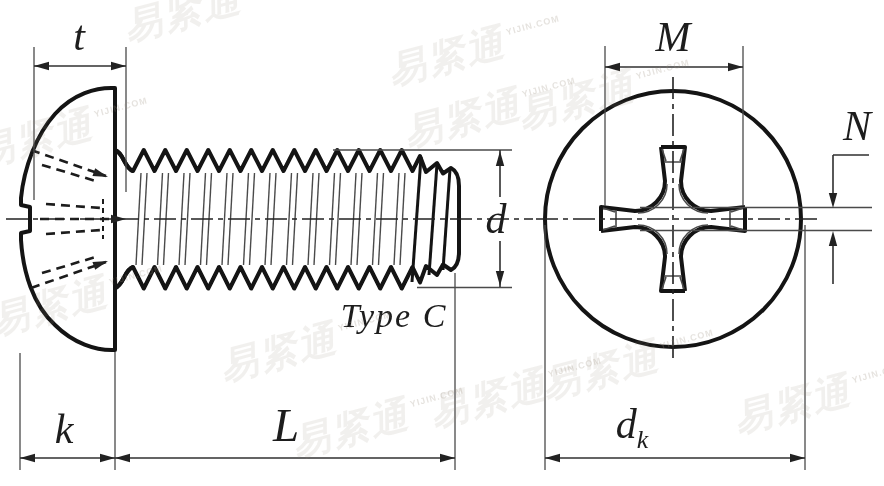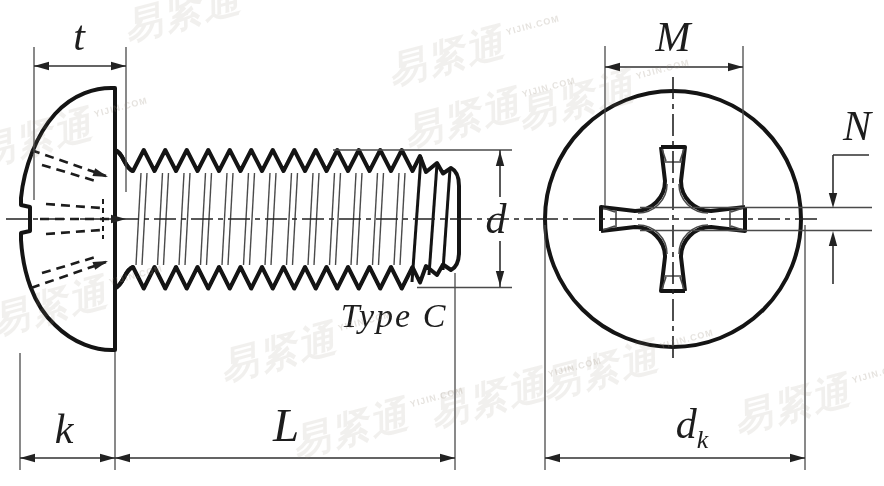--- a/index.html
+++ b/index.html
@@ -13,21 +13,21 @@
     position:absolute;transform:translate(-50%,-50%);
     font-style:italic;color:#1d1d1d;line-height:1;white-space:nowrap;
     font-family:"Liberation Serif", serif;
   }
   .lbl-t{left:79px;top:36px;font-size:42px;}
   .lbl-k{left:64px;top:429px;font-size:42px;}
   .lbl-L{left:286px;top:425px;font-size:47px;}
   .lbl-d{left:496px;top:219px;font-size:42px;}
   .lbl-M{left:673px;top:37px;font-size:42px;}
   .lbl-N{left:857px;top:126px;font-size:42px;}
-  .lbl-dk{left:692px;top:428px;font-size:42px;}
+  .lbl-dk{left:632px;top:428px;font-size:42px;}
   .lbl-dk sub{font-size:26px;font-style:italic;}
   .lbl-type{left:394px;top:316px;font-size:34px;letter-spacing:2px;}
   .wm{
     position:absolute;transform:rotate(-15deg);transform-origin:left top;
     pointer-events:none;white-space:nowrap;
   }
   .wm-cn{
     font-weight:bold;font-size:38px;font-style:italic;
     opacity:.13;letter-spacing:2px;
   }

